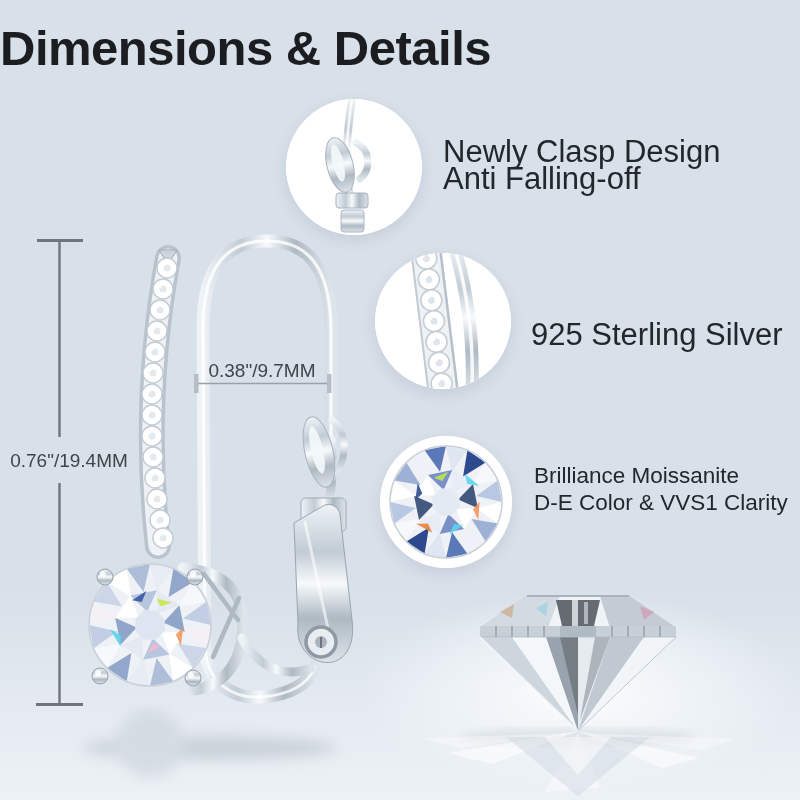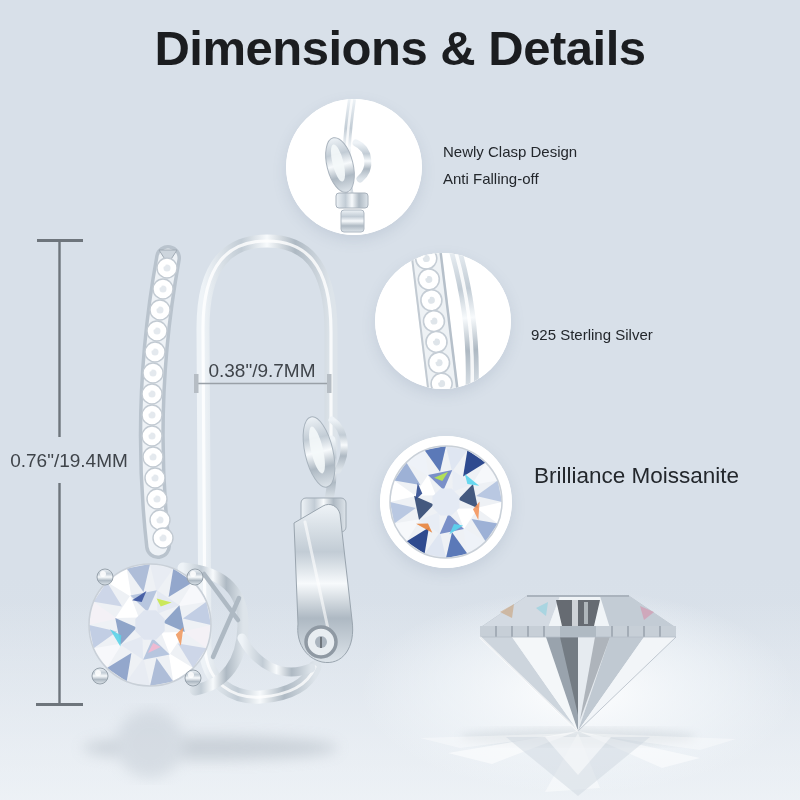--- a/index.html
+++ b/index.html
@@ -5,30 +5,30 @@
   html,body{margin:0;padding:0;}
   body{
     width:800px;height:800px;overflow:hidden;
     font-family:"Liberation Sans", sans-serif;
     background:#d8e0e9;
   }
   .canvas{position:relative;width:800px;height:800px;overflow:hidden;
     background:linear-gradient(180deg,#d8e0e9 0%,#d8e0e9 72%,#dde4ec 100%);}
   .floor{position:absolute;left:0;bottom:0;width:800px;height:200px;
     background:linear-gradient(180deg,rgba(245,248,251,0) 0%,rgba(245,248,251,.38) 55%,rgba(247,250,252,.6) 100%);}
-  .title{position:absolute;top:20px;left:0;width:800px;text-align:center;
+  .title{position:absolute;top:20px;left:0;width:800px;text-align:left;
     font-size:49px;font-weight:bold;color:#1b1d20;letter-spacing:-.5px;}
   svg.main{position:absolute;left:0;top:0;width:800px;height:800px;}
   .circle{position:absolute;border-radius:50%;background:#ffffff;
     box-shadow:0 5px 14px rgba(110,130,155,.18);}
   #circle1{left:286px;top:99px;width:136px;height:136px;}
   #circle2{left:375px;top:253px;width:136px;height:136px;}
   #circle3{left:380px;top:436px;width:132px;height:132px;}
   .circle svg{position:absolute;left:0;top:0;width:100%;height:100%;border-radius:50%;}
-  .callout-text{position:absolute;color:#23272c;font-size:15px;line-height:27px;white-space:nowrap;}
+  .callout-text{position:absolute;color:#23272c;font-size:31px;line-height:27px;white-space:nowrap;}
   #text1{left:443px;top:138px;}
   #text2{left:531px;top:297px;margin-top:24px;}
   #text3{left:534px;top:463px;font-size:22.5px;line-height:26.5px;}
   .dim-label{position:absolute;font-size:19px;color:#3f444a;text-align:center;white-space:nowrap;}
   #dimV{left:10px;top:450px;width:118px;}
   #dimH{left:201px;top:360px;width:122px;}
 </style>
 </head>
 <body>
 
@@ -365,15 +365,16 @@
           <polygon points="48.0,87.4 36.1,87.7 52.3,96.7" fill="#e8833c" opacity="0.9"></polygon>
           <polygon points="42.3,57.4 37.7,46.9 35.3,63.9" fill="#2e4a8f" opacity="0.9"></polygon>
           <polygon points="62.3,45.0 68.1,35.8 54.2,41.8" fill="#b8e84a" opacity="0.9"></polygon>
           <polygon points="87.4,48.0 99.2,49.8 84.8,38.1" fill="#59d5ee" opacity="0.9"></polygon>
           <circle cx="66" cy="66" r="56" fill="none" stroke="#c9d0d8" stroke-width="1.5"></circle>
         </g>
     </svg>
   </div>
   <div class="callout-text" id="text3">
     <div>Brilliance Moissanite</div>
+    <div>D-E Color &amp; VVS1 Clarity</div>
   </div>
 
 </div>
 
 </body></html>

